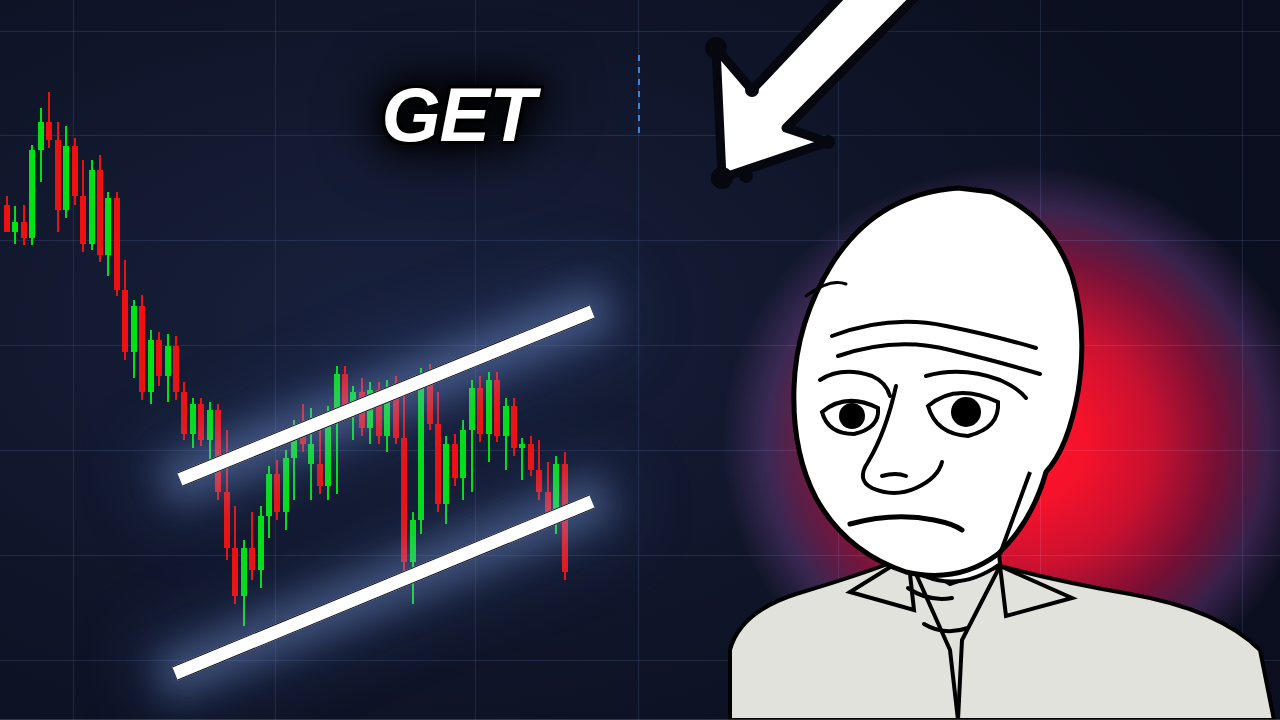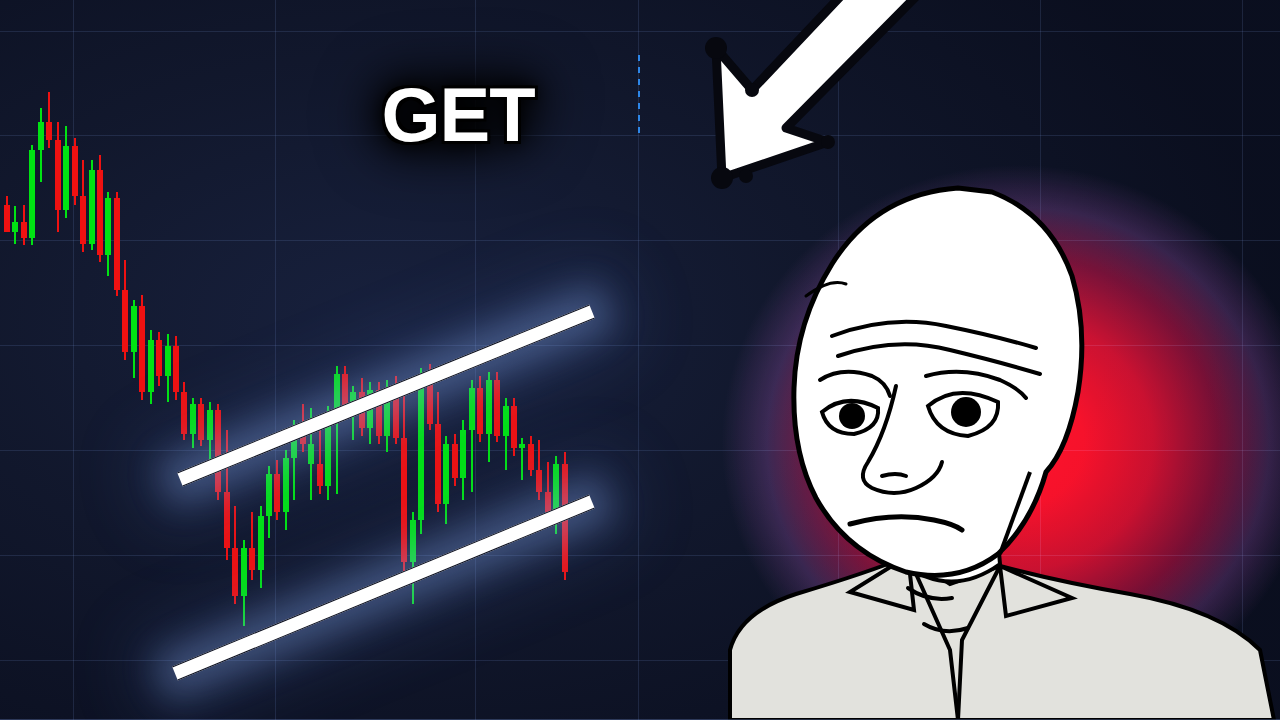--- a/index.html
+++ b/index.html
@@ -1,20 +1,21 @@
 <!DOCTYPE html>
 <html><head>
 <meta charset="utf-8">
 <title>Crypto Thumbnail</title>
 <style>
   html,body{margin:0;padding:0;background:#0b1021;}
   body{font-family:"Liberation Sans",sans-serif;}
   #stage{
     position:relative;width:1280px;height:720px;overflow:hidden;
     background:#141c33;
+    font-style:italic;
   }
   
   .bg-base{position:absolute;inset:0;background:#131a30;}
   .bg-vignette{
     position:absolute;inset:0;
     background:radial-gradient(ellipse 70% 75% at 30% 45%, rgba(24,33,62,.95) 0%, rgba(17,23,44,.7) 45%, rgba(10,14,30,.95) 100%);
   }
   .grid-layer{position:absolute;inset:0;pointer-events:none;}
   .gline-v{position:absolute;top:0;bottom:0;width:1px;background:rgba(120,150,215,.17);}
   .gline-h{position:absolute;left:0;right:0;height:1px;background:rgba(120,150,215,.17);}

